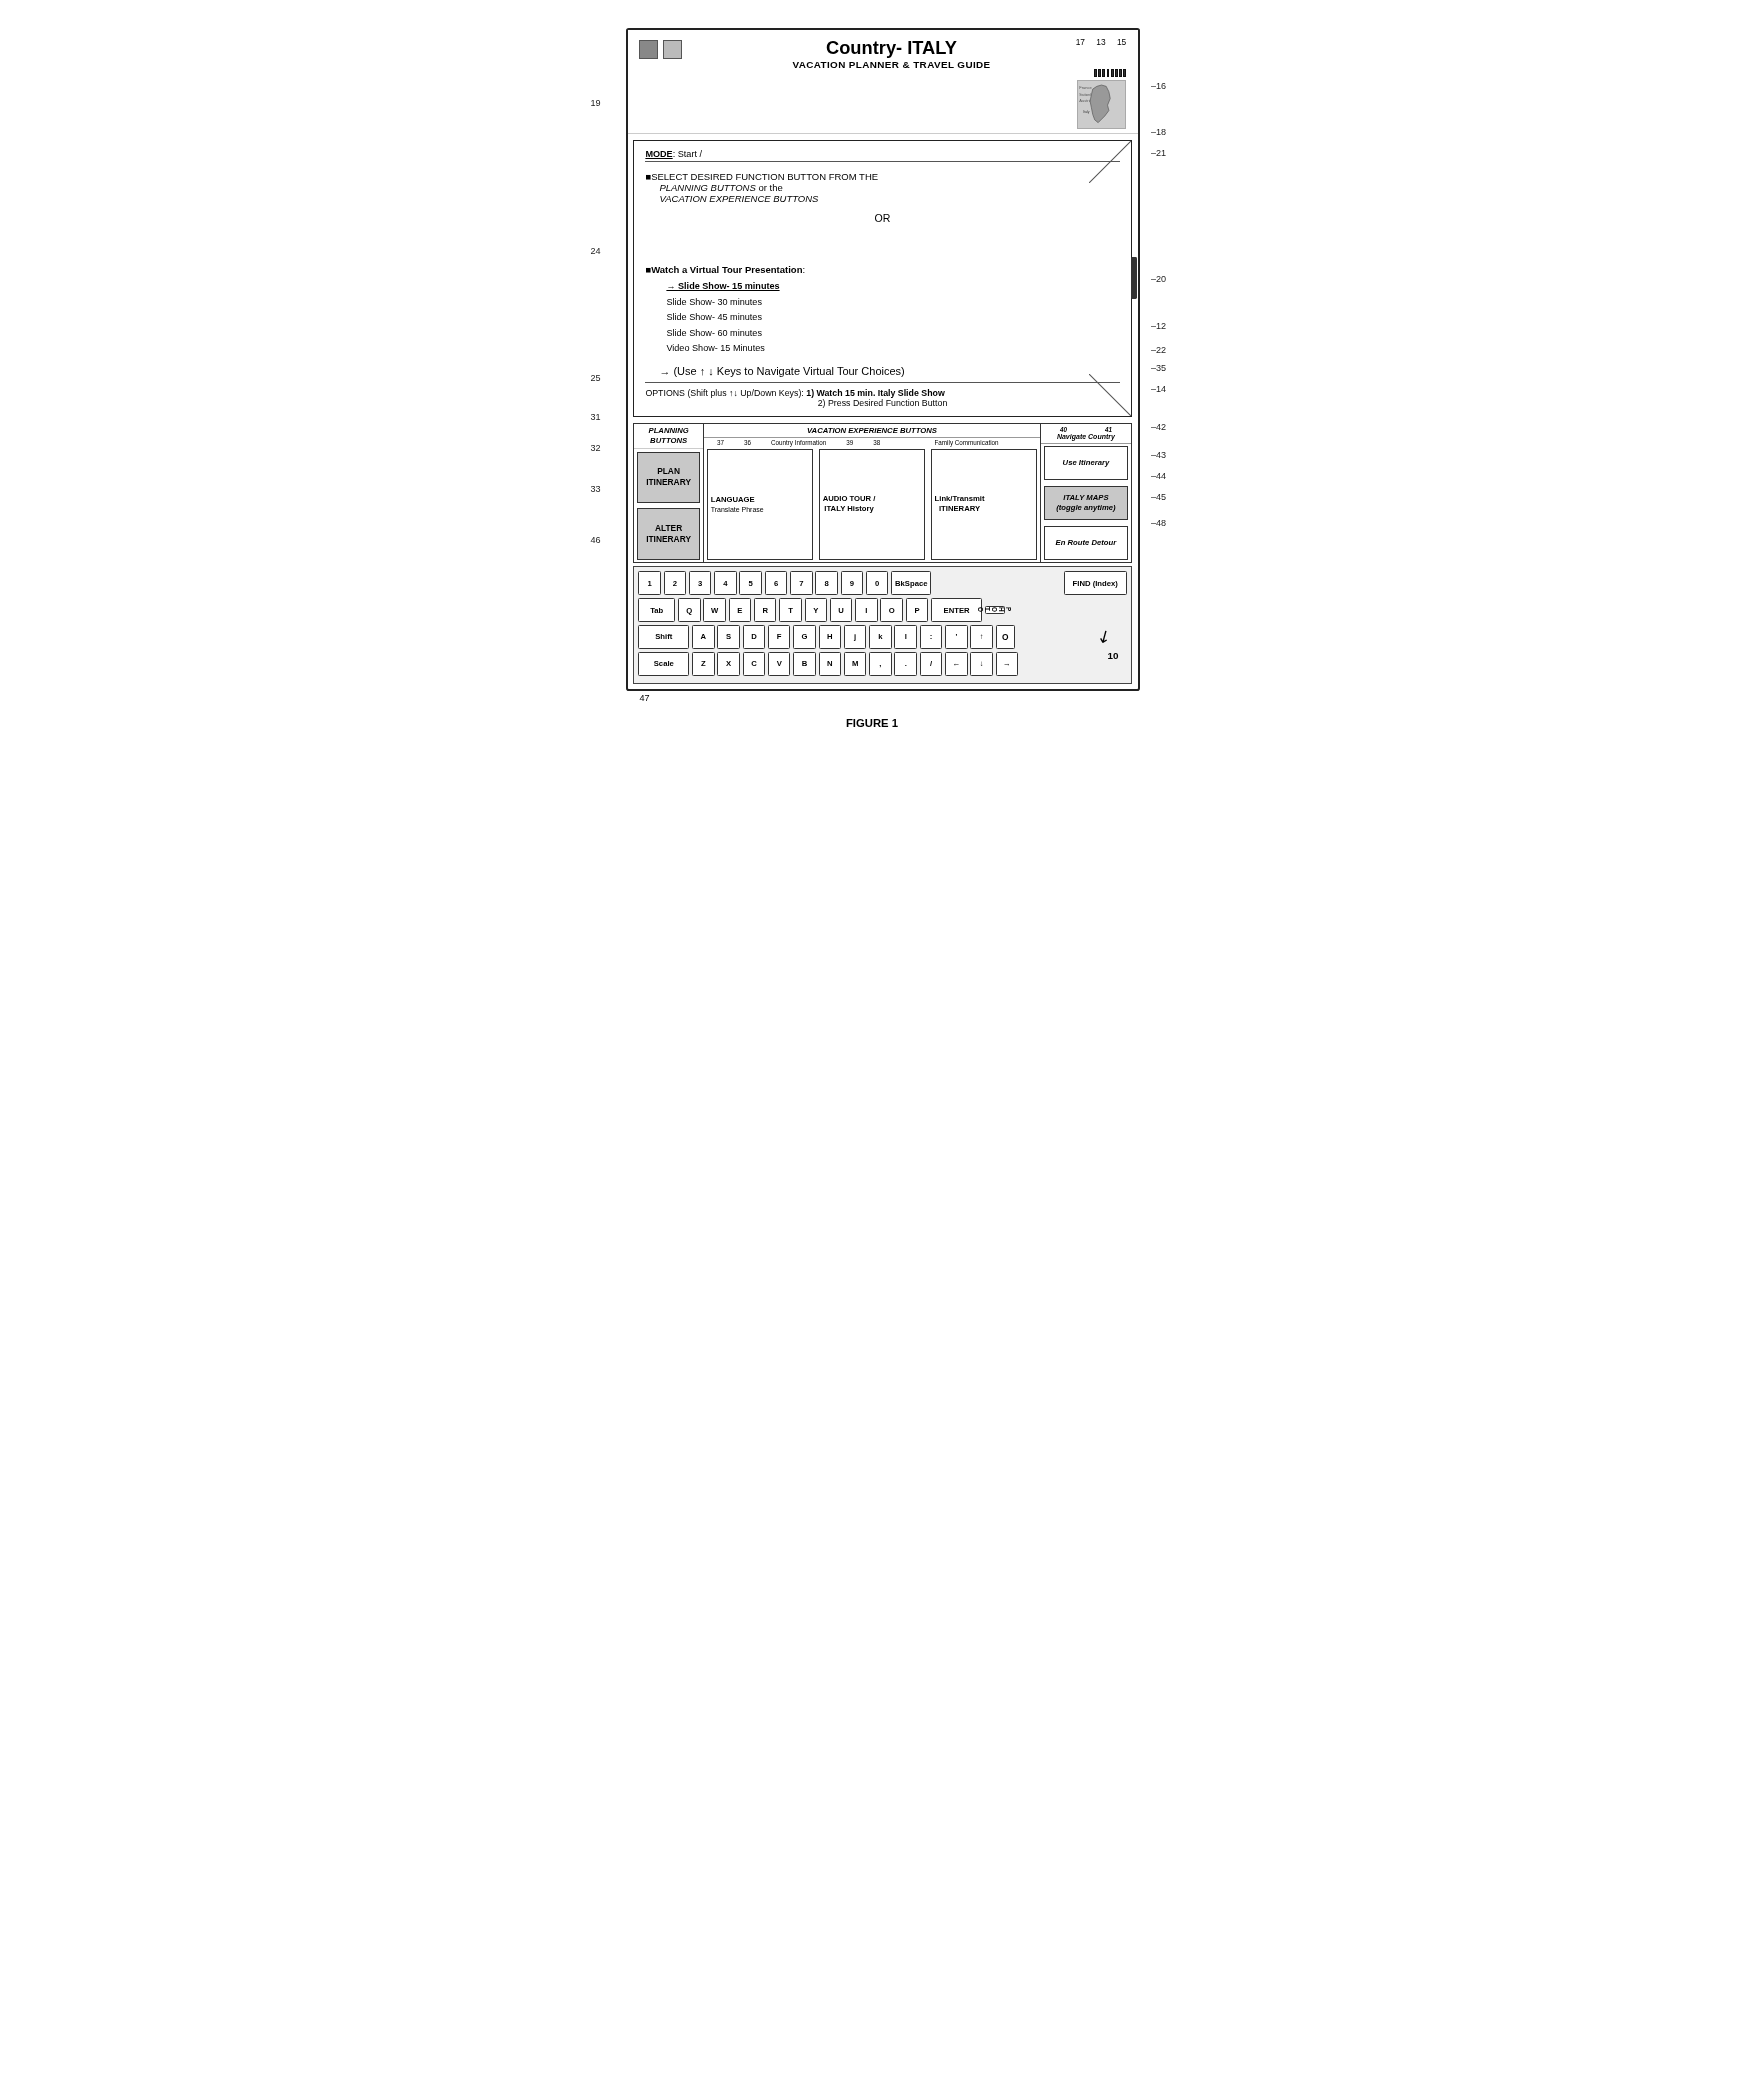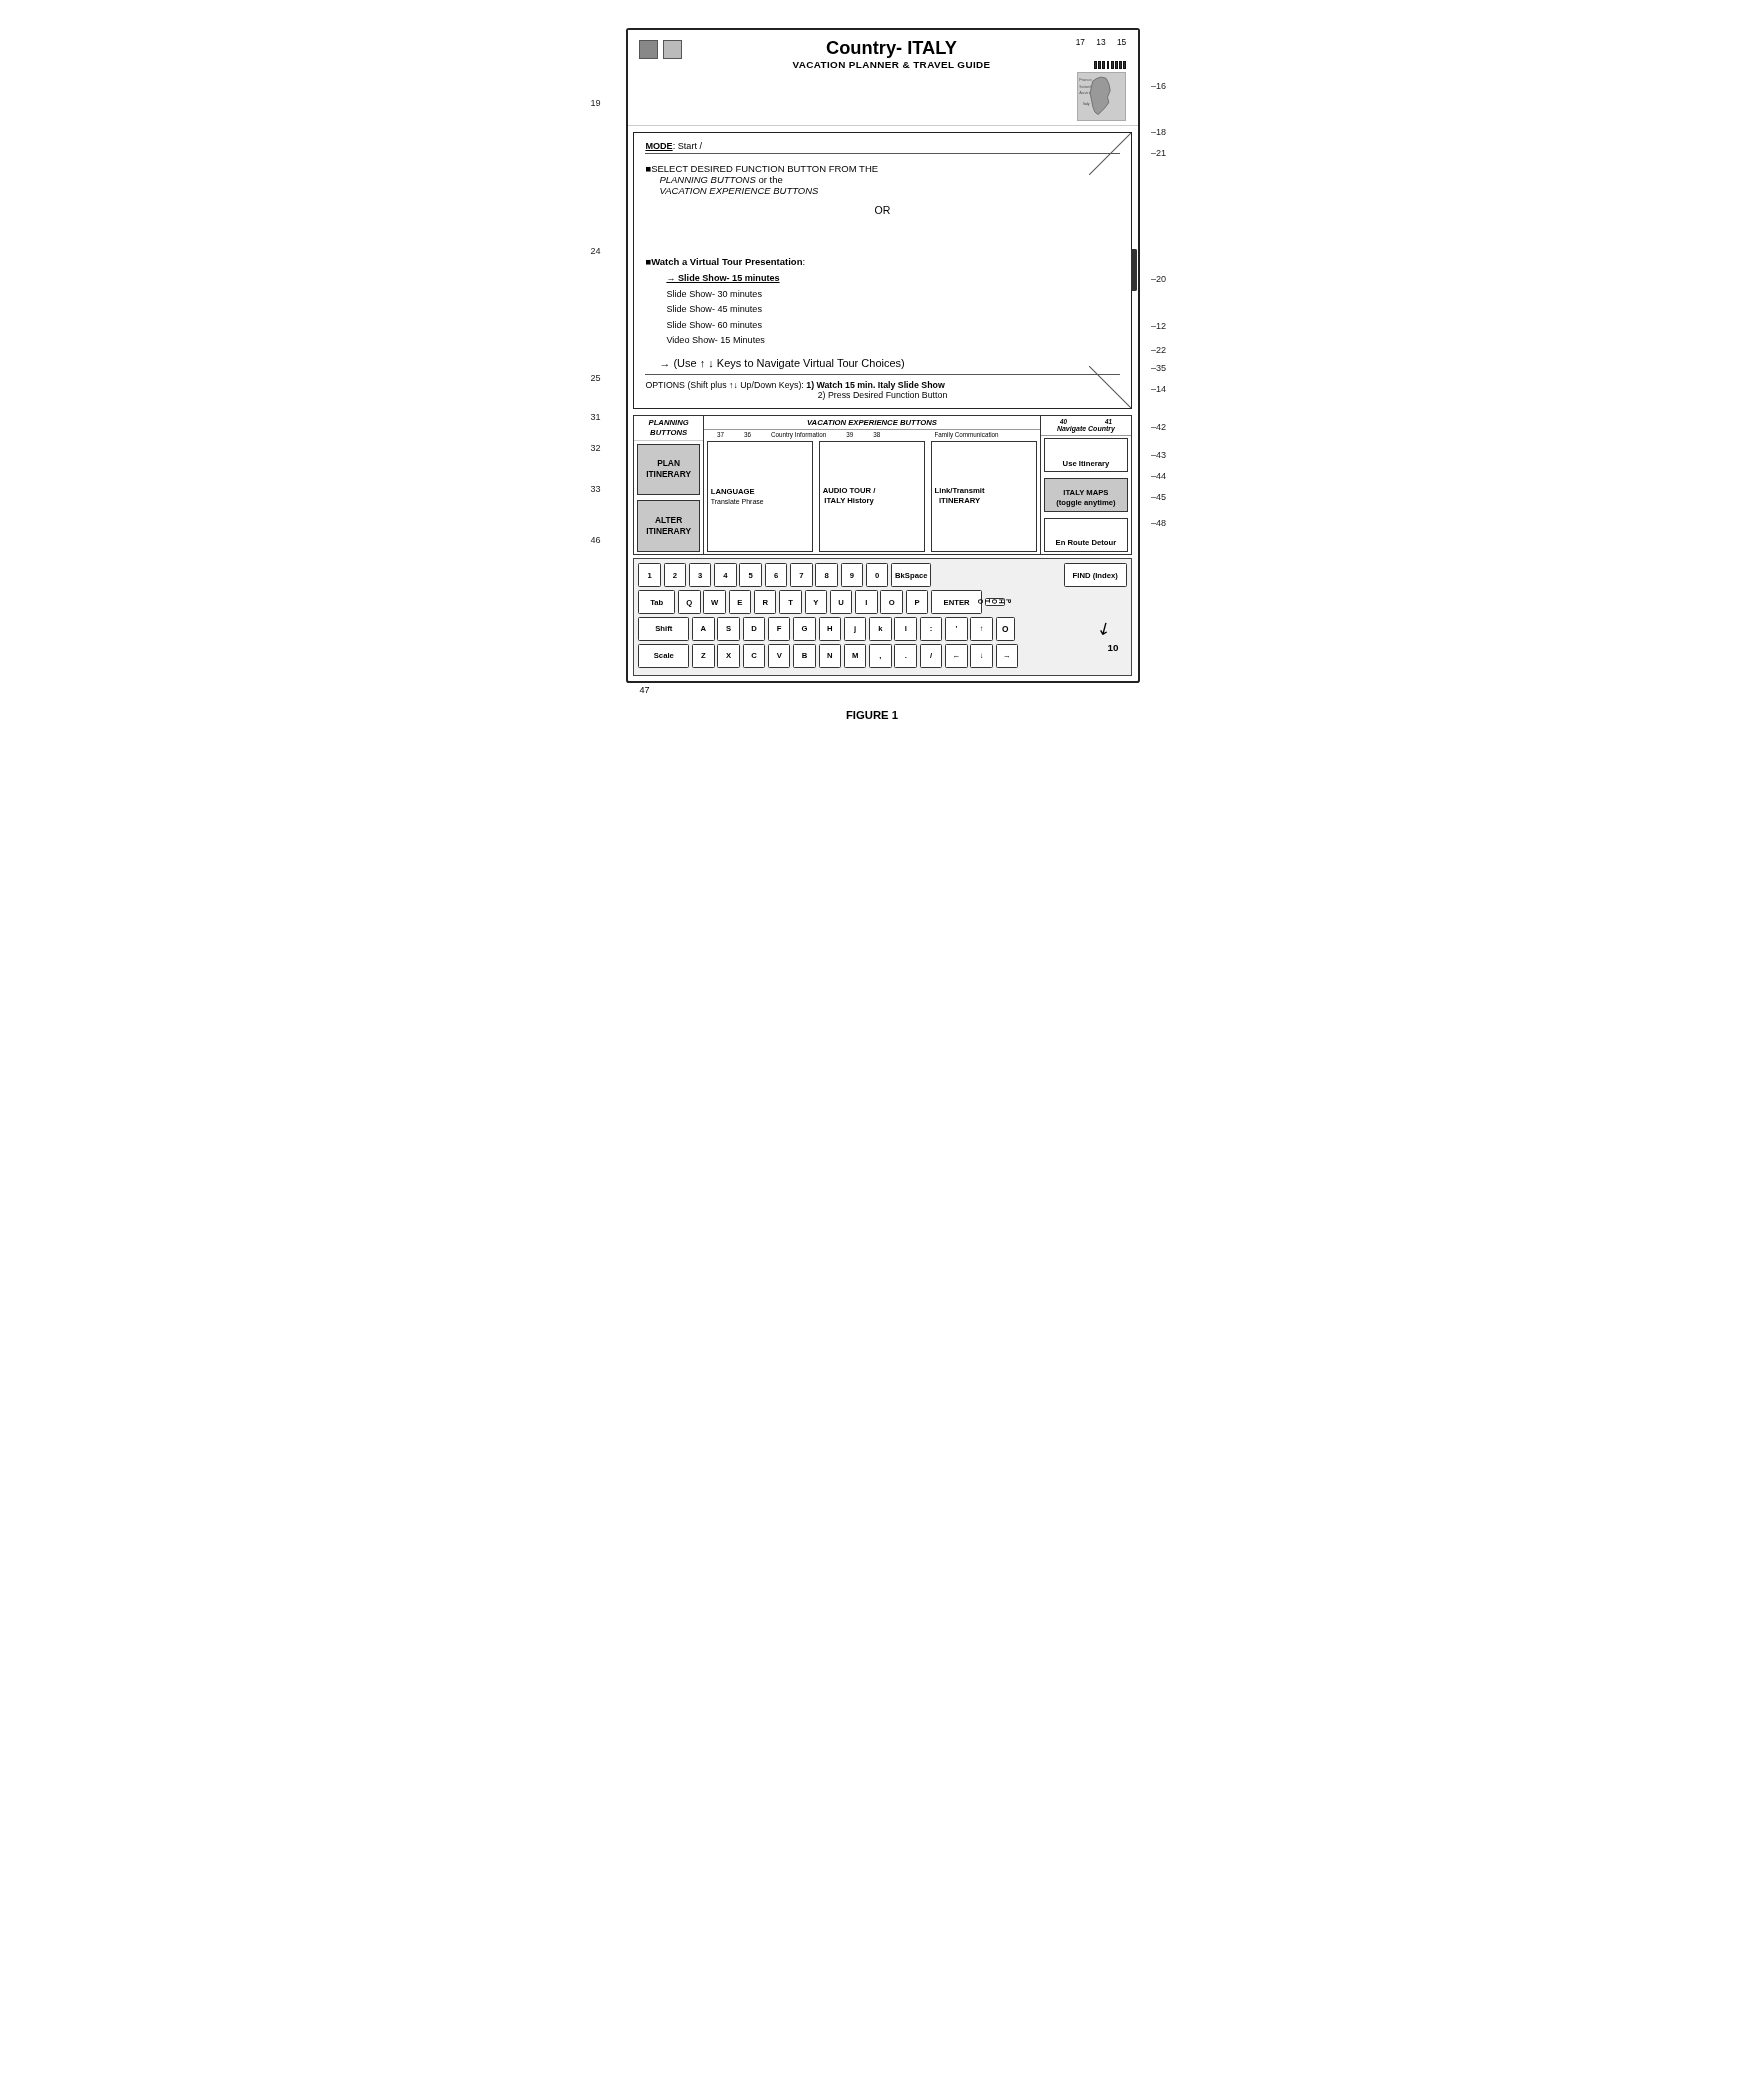--- a/index.html
+++ b/index.html
@@ -291,25 +291,26 @@
     .nav-btn {
       flex: 1;
       border: 1.4px solid #333;
       margin: 2.8px;
       font-size: 7.7px;
       font-weight: bold;
       text-align: center;
       display: flex;
       flex-direction: column;
       align-items: center;
-      justify-content: flex-end;
+      justify-content: center;
       padding: 2.8px;
       cursor: pointer;
       line-height: 1.3;
       min-height: 34px;
+      font-style: italic;
     }
 
     .nav-btn.gray-bg {
       background: #c8c8c8;
     }
 
     
     .keyboard-section {
       margin: 2.8px 5.6px 5.6px;
       border: 0.7px solid #444;
@@ -420,21 +421,21 @@
         <div class="icon-square light"></div>
       </div>
 
       <div class="header-center">
         <div class="header-title">Country- ITALY</div>
         <div class="header-subtitle">VACATION PLANNER &amp; TRAVEL GUIDE</div>
       </div>
 
       <div class="header-right">
 
-        <div style="display:flex;gap:11.3px;font-size:8.4px;margin-bottom:11px;">
+        <div style="display:flex;gap:11.3px;font-size:8.4px;margin-bottom:19px;">
           <span>17</span>
           <span>13</span>
           <span>15</span>
         </div>
         <div class="battery-bar">
           <div class="battery-segment"></div>
           <div class="battery-segment"></div>
           <div class="battery-segment"></div>
           <div class="battery-segment"></div>
           <div class="battery-segment"></div>

